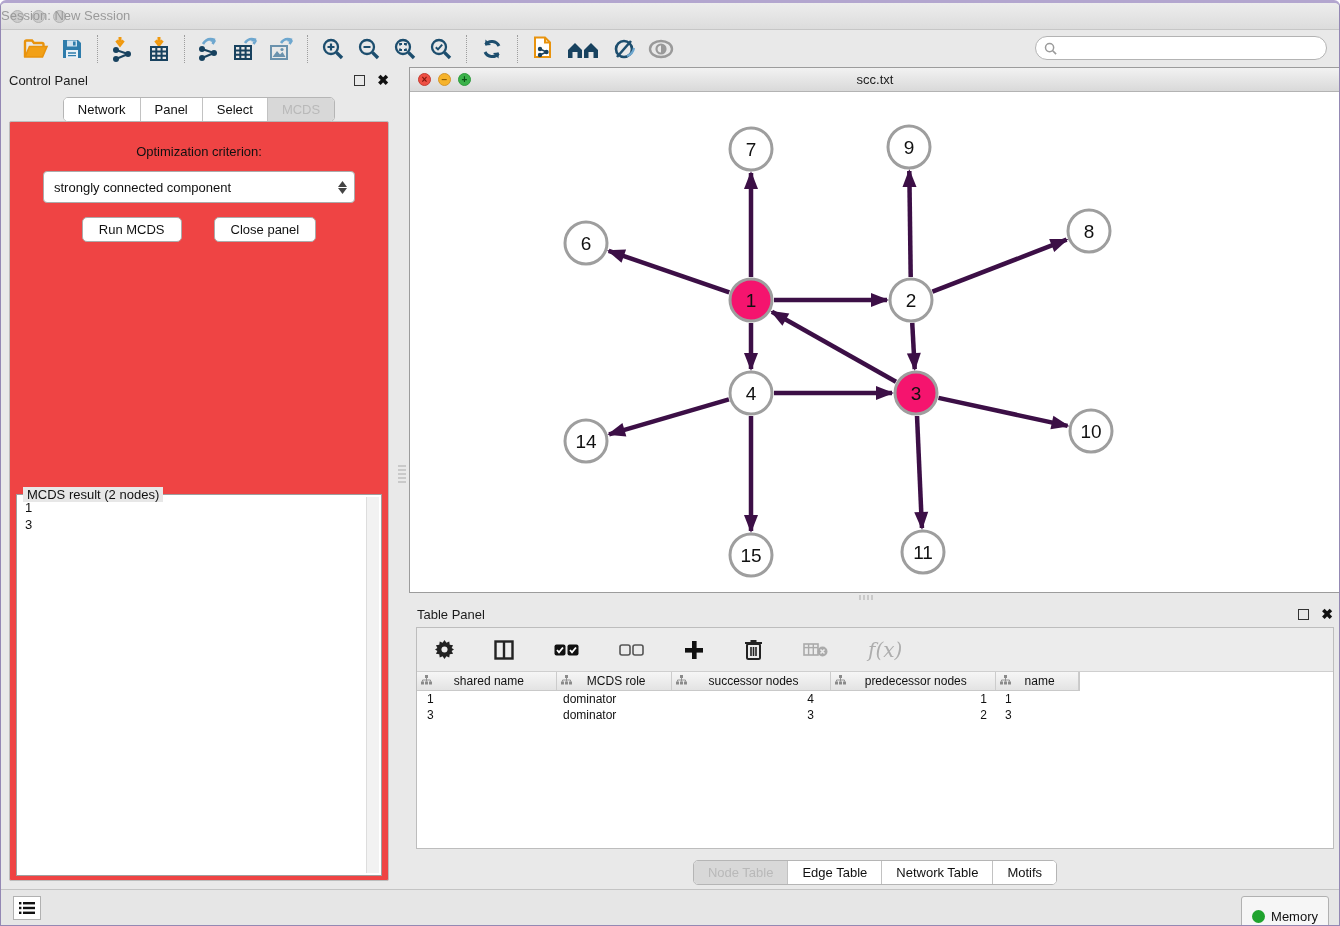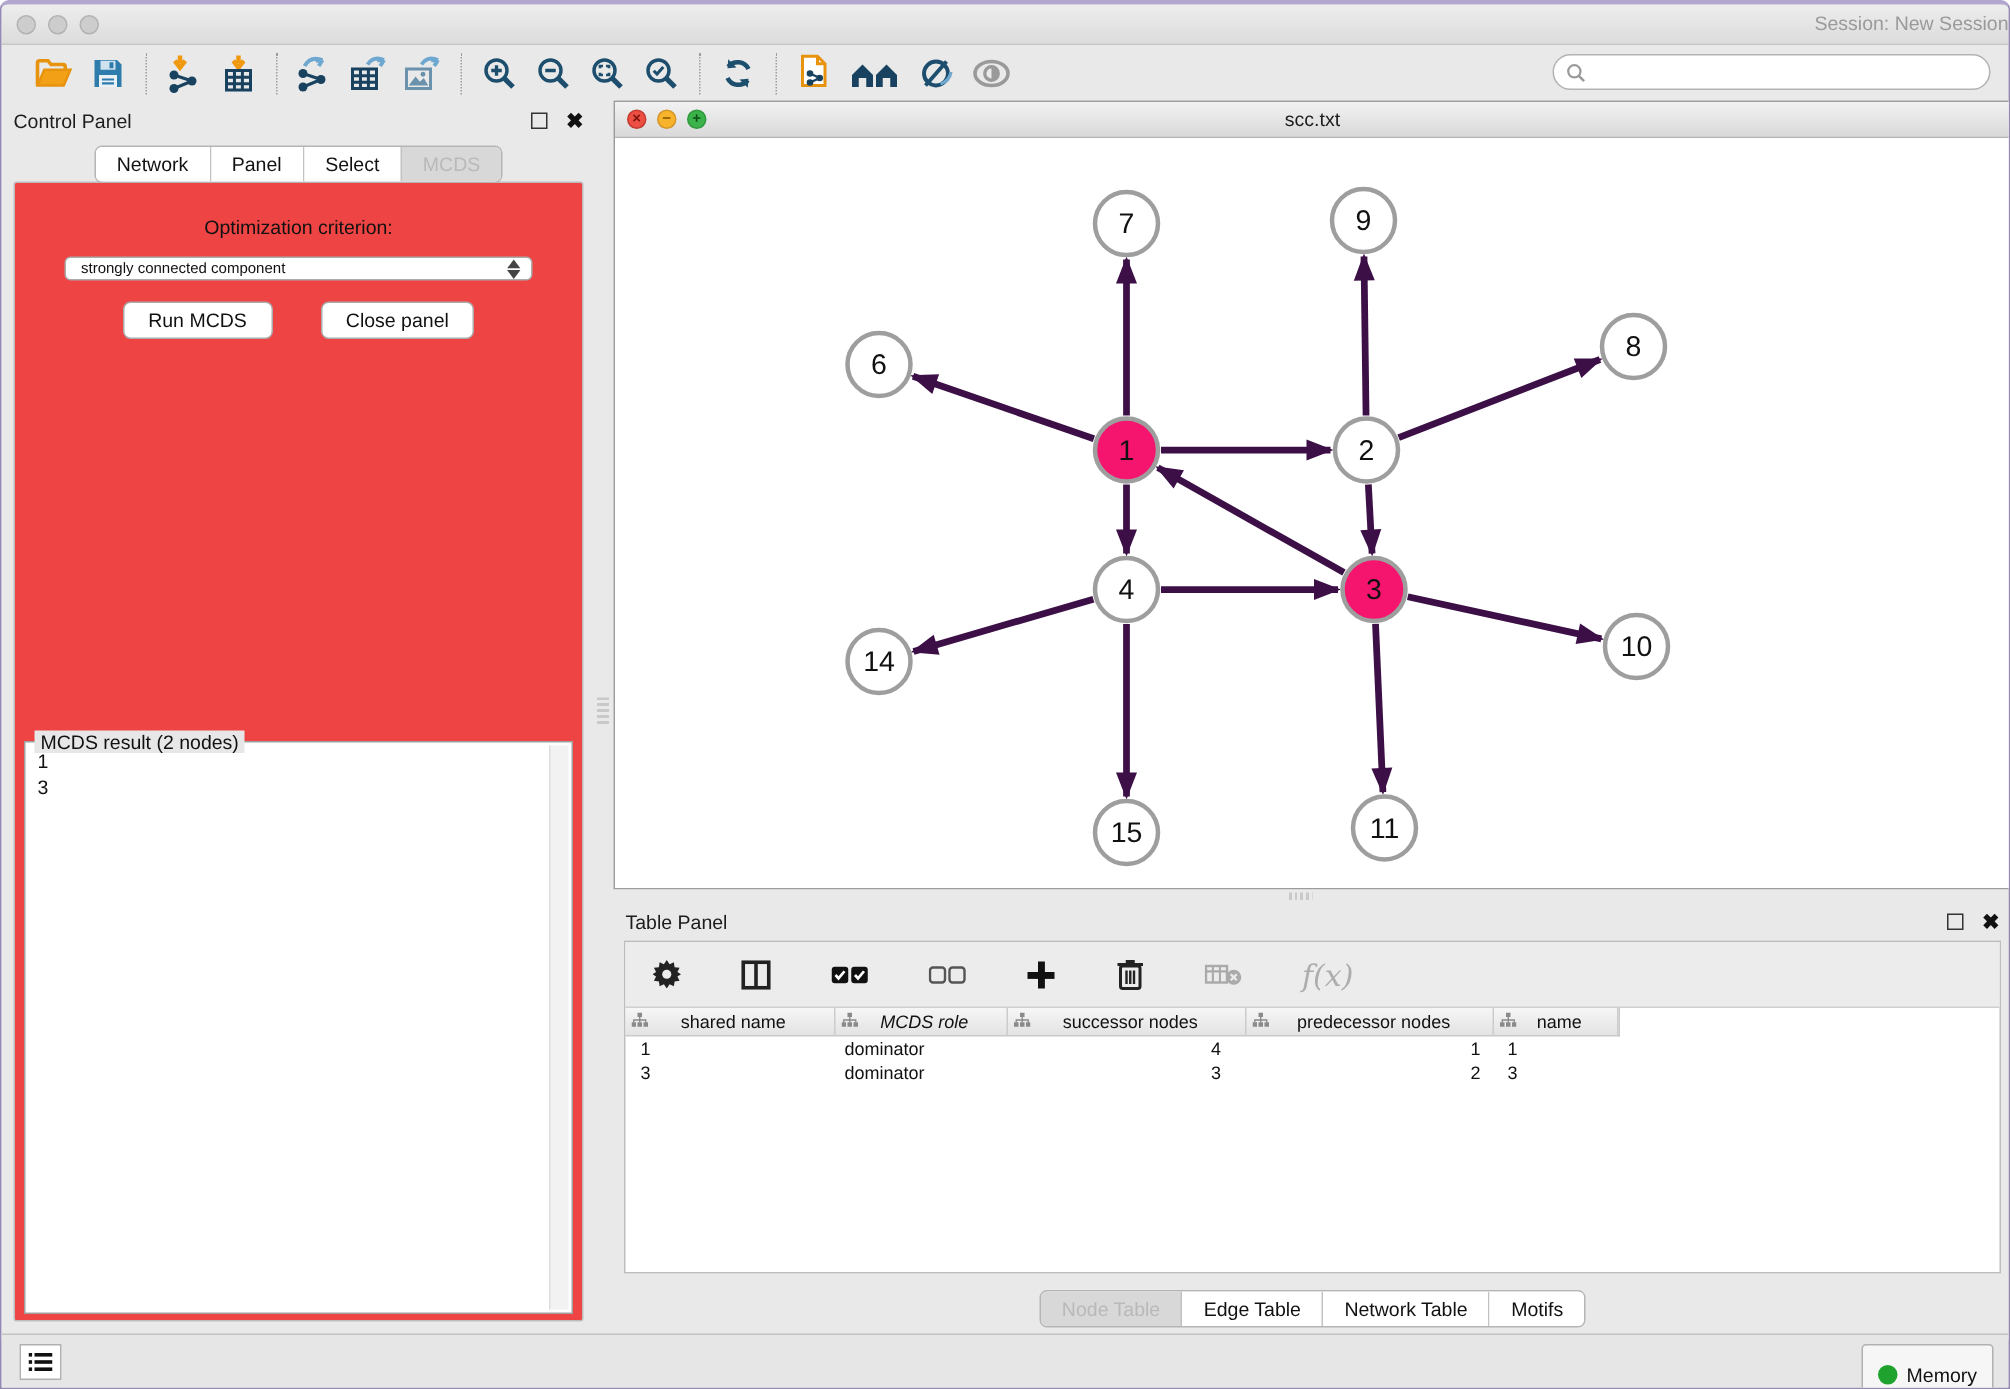--- a/index.html
+++ b/index.html
@@ -14,21 +14,21 @@
   
   #titlebar{
     position:absolute; left:0; top:0; width:100%; height:27px;
     background:linear-gradient(#ededed,#dcdcdc);
     border-bottom:1px solid #c6c6c6;
   }
   .traffic{ position:absolute; top:7px; display:flex; gap:8px; }
   .tl{ width:13px; height:13px; border-radius:50%; }
   .tl.inactive{ background:#cdcdcd; border:1px solid #b2b2b2; }
   #titlebar .title{
-    position:absolute; left:0; right:0; top:5px; text-align:right;
+    position:absolute; left:0; right:0; top:5px; text-align:left;
     font-size:13px; color:#9a9a9a;
   }
   
   #toolbar{
     position:absolute; left:0; top:27px; width:100%; height:37px;
     display:flex; align-items:center; padding-left:10px;
     background:#e9e9e9;
   }
   .tb-group{ display:flex; align-items:center; gap:6px; padding:0 10px; }
   .tb-sep{ width:1px; height:28px; border-left:1px dotted #9d9d9d; }
@@ -61,23 +61,23 @@
     border-right:1px solid #c2c2c2;
   }
   .seg .seg-item:last-child{ border-right:none; }
   .seg .seg-item.active{ background:#d8d8d8; color:#b9b9b9; }
   #cp-body{
     position:absolute; left:8px; right:8px; top:54px; bottom:12px;
     border:1px solid #bdbdbd; border-radius:2px; background:#ef4444;
   }
   #opt-label{ text-align:center; margin-top:22px; font-size:13px; color:#111; }
   #criterion{
-    margin:12px auto 0; width:312px; height:16px; background:#fff;
+    margin:12px auto 0; width:312px; height:32px; background:#fff;
     border:1px solid #ababab; border-radius:4px;
-    display:flex; align-items:center; font-size:10px; padding-left:10px; color:#111;
+    display:flex; align-items:center; font-size:13px; padding-left:10px; color:#111;
   }
   #criterion .stepper{ margin-left:auto; padding-right:7px; display:flex; flex-direction:column; gap:1px; }
   .cp-buttons{ display:flex; justify-content:center; gap:32px; margin-top:14px; }
   .btn{
     background:#fff; border:1px solid #ababab; border-radius:5px;
     font-size:13px; color:#111; padding:4px 16px; min-width:92px; text-align:center;
   }
   #result-box{
     position:absolute; left:6px; right:6px; top:372px; bottom:4px;
     border:1px solid #9f9f9f; background:#fff;
@@ -525,21 +525,21 @@
           <div class="th" style="width: 140px;">
             <span class="h-icon"><svg width="11" height="10" viewBox="0 0 11 10">
                 <rect x="4" y="0" width="3" height="3" fill="#8a8a8a"></rect>
                 <rect x="0" y="6.5" width="3" height="3" fill="#8a8a8a"></rect>
                 <rect x="4" y="6.5" width="3" height="3" fill="#8a8a8a"></rect>
                 <rect x="8" y="6.5" width="3" height="3" fill="#8a8a8a"></rect>
                 <path d="M5.5 3 v2 M1.5 6.5 v-1.5 h8 v1.5 M5.5 5 v1.5" fill="none" stroke="#8a8a8a" stroke-width="0.9"></path>
               </svg></span>
             <span class="h-label">shared name</span>
           </div>
-          <div class="th" style="width: 115px; font-style: italic;">
+          <div class="th" style="width: 115px;">
             <span class="h-icon"><svg width="11" height="10" viewBox="0 0 11 10">
                 <rect x="4" y="0" width="3" height="3" fill="#8a8a8a"></rect>
                 <rect x="0" y="6.5" width="3" height="3" fill="#8a8a8a"></rect>
                 <rect x="4" y="6.5" width="3" height="3" fill="#8a8a8a"></rect>
                 <rect x="8" y="6.5" width="3" height="3" fill="#8a8a8a"></rect>
                 <path d="M5.5 3 v2 M1.5 6.5 v-1.5 h8 v1.5 M5.5 5 v1.5" fill="none" stroke="#8a8a8a" stroke-width="0.9"></path>
               </svg></span>
             <span class="h-label">MCDS role</span>
           </div>
           <div class="th" style="width: 160px;">

